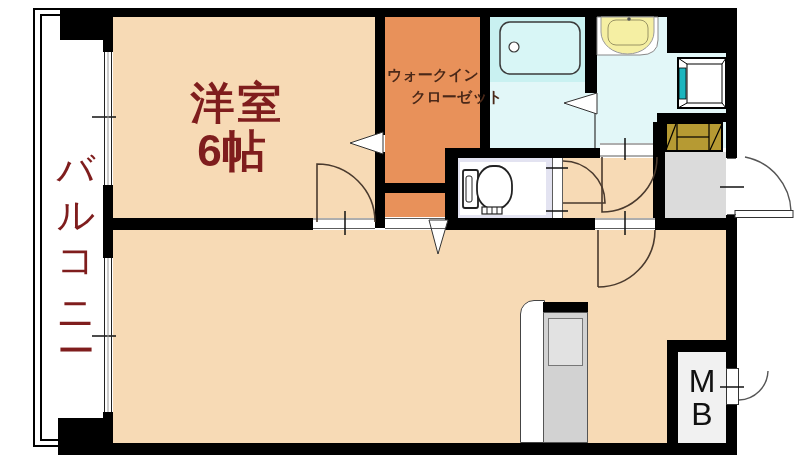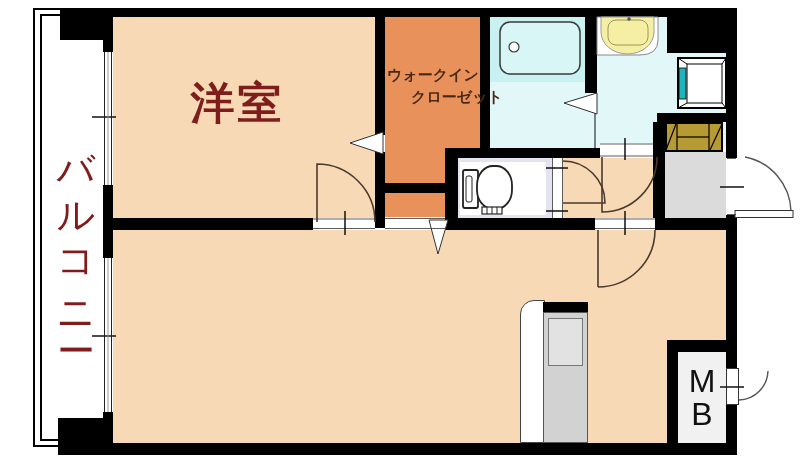--- a/index.html
+++ b/index.html
@@ -181,20 +181,21 @@
     </g>
     <g stroke="#999" stroke-width="1">
       <line x1="108" y1="52" x2="108" y2="185"></line>
       <line x1="108" y1="258" x2="108" y2="412"></line>
     </g>
   </svg>
 
   <div class="label" style="left:50px;top:82px;height:300px;writing-mode:vertical-rl;font-size:38px;font-weight:500;letter-spacing:8px;">バルコニー</div>
 
   <div class="label" style="left:150px;top:74px;width:175px;font-size:44px;font-weight:600;letter-spacing:3px;">洋室</div>
+  <div class="label" style="left:144px;top:122px;width:175px;font-size:44px;font-weight:600;">6帖</div>
 
   <div class="label" style="left:387px;top:66px;width:92px;font-size:15px;font-weight:700;color:#4a2818;">ウォークイン</div>
   <div class="label" style="left:387px;top:88px;width:92px;font-size:15px;font-weight:700;color:#4a2818;margin-left:24px;">クローゼット</div>
 
 
   <div class="label" style="left:678px;top:363px;width:48px;font-size:32px;font-weight:500;color:#111;">M</div>
   <div class="label" style="left:678px;top:396px;width:48px;font-size:32px;font-weight:500;color:#111;">B</div>
 
 </div>
 

